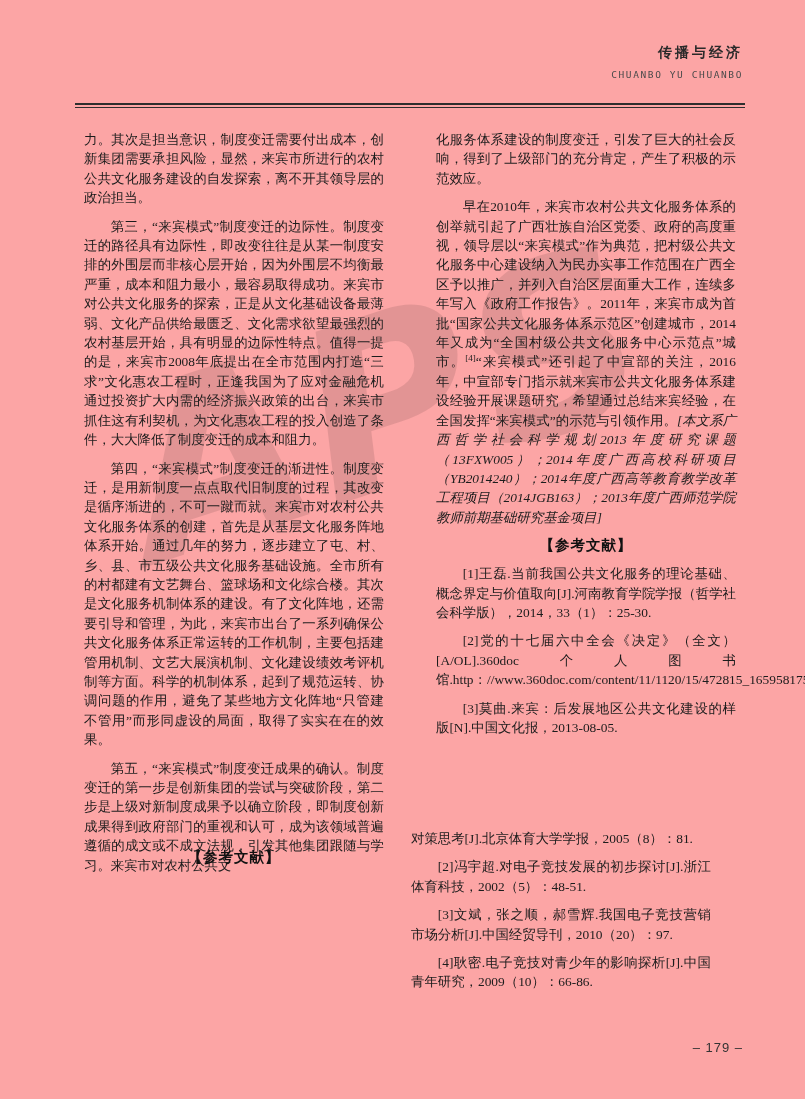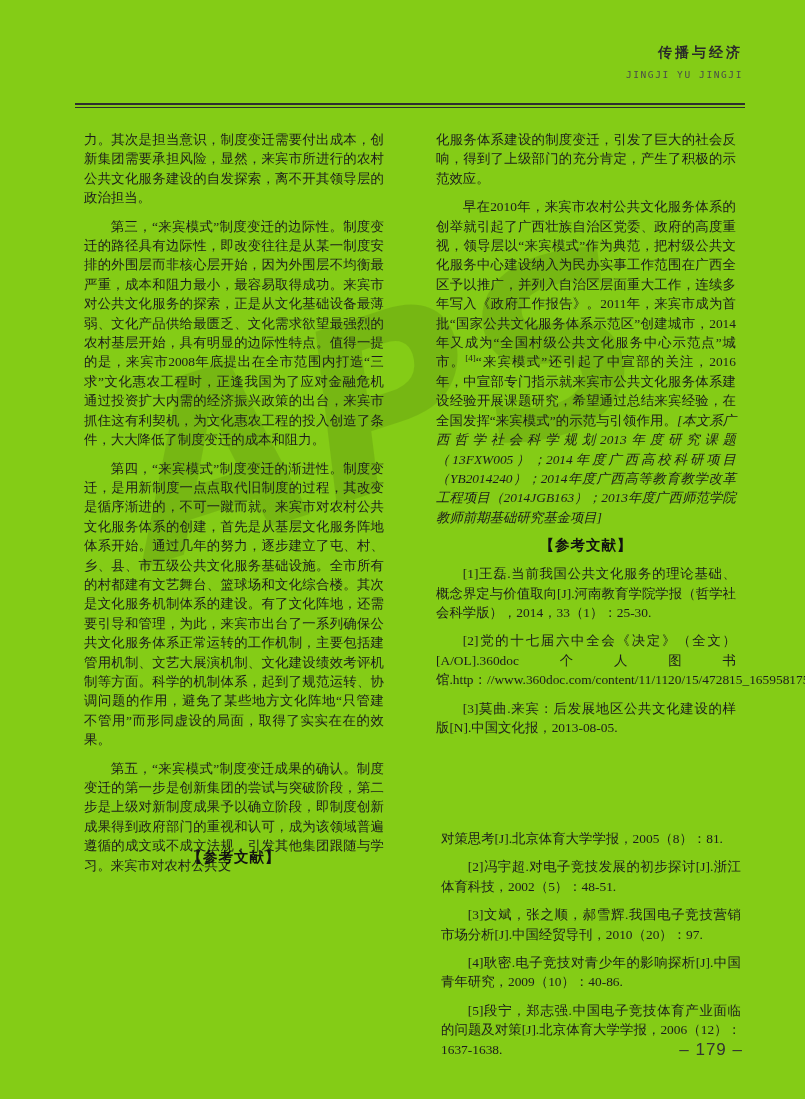--- a/index.html
+++ b/index.html
@@ -1,20 +1,20 @@
 <!DOCTYPE html>
 <html><head>
 <meta charset="utf-8">
 <style>
   html,body { margin:0; padding:0; background:#e8e8e8; }
   .page {
     position:relative;
     width:805px; height:1099px;
     margin:0 auto;
-    background:#84cc16;
+    background:#fca5a5;
     overflow:hidden;
     font-family:"Liberation Serif","DejaVu Serif",serif;
     color:#1c1c1c;
   }
   
   .header { position:absolute; top:44px; right:62px; text-align:right; }
   .header-title {
     font-family:"Liberation Sans","DejaVu Sans",sans-serif;
     font-weight:bold; font-size:14px; letter-spacing:3px; color:#2a2a2a;
   }
@@ -36,49 +36,49 @@
     transform:rotate(-18deg); transform-origin:left center;
     letter-spacing:4px;
     pointer-events:none; user-select:none;
     z-index:1;
   }
   
   .col { position:absolute; width:318px; z-index:2; }
   .col-left-top    { left:75px;  top:121px; }
   .col-right-top   { left:427px; top:121px; }
   .col-left-bottom { left:75px;  top:820px; }
-  .col-right-bottom{ left:432px; top:820px; }
+  .col-right-bottom{ left:402px; top:820px; }
   .col p {
     margin:9px; font-size:13.4px; line-height:19.4px;
     text-align:justify; text-indent:2em;
   }
   .noindent { text-indent:0 !important; }
   .kaiti { font-style:italic; }
   .ref { }
   .ref-header {
     text-align:center; font-weight:bold; font-size:14.5px;
     margin:7px 0 9px 0; letter-spacing:1px; color:#111;
   }
   .ref-header.spaced { margin-top:28px; margin-bottom:14px; }
   sup { font-size:9px; line-height:0; vertical-align:super; }
   
   .page-number {
     position:absolute; right:62px; top:1040px;
     font-family:"Liberation Sans","DejaVu Sans",sans-serif;
-    font-size:17px; letter-spacing:1px; color:#333;
+    font-size:13px; letter-spacing:1px; color:#333;
   }
 </style>
 </head>
 <body>
 
 <div class="page">
 
   <div class="header">
     <div class="header-title">传播与经济</div>
-    <div class="header-pinyin">JINGJI YU JINGJI</div>
+    <div class="header-pinyin">CHUANBO YU CHUANBO</div>
   </div>
 
   <div class="rule"></div>
 
   <div class="watermark">APS</div>
 
   <div class="col col-left-top">
     <p class="noindent">力。其次是担当意识，制度变迁需要付出成本，创新集团需要承担风险，显然，来宾市所进行的农村公共文化服务建设的自发探索，离不开其领导层的政治担当。</p>
     <p>第三，“来宾模式”制度变迁的边际性。制度变迁的路径具有边际性，即改变往往是从某一制度安排的外围层而非核心层开始，因为外围层不均衡最严重，成本和阻力最小，最容易取得成功。来宾市对公共文化服务的探索，正是从文化基础设备最薄弱、文化产品供给最匮乏、文化需求欲望最强烈的农村基层开始，具有明显的边际性特点。值得一提的是，来宾市2008年底提出在全市范围内打造“三求”文化惠农工程时，正逢我国为了应对金融危机通过投资扩大内需的经济振兴政策的出台，来宾市抓住这有利契机，为文化惠农工程的投入创造了条件，大大降低了制度变迁的成本和阻力。</p>
     <p>第四，“来宾模式”制度变迁的渐进性。制度变迁，是用新制度一点点取代旧制度的过程，其改变是循序渐进的，不可一蹴而就。来宾市对农村公共文化服务体系的创建，首先是从基层文化服务阵地体系开始。通过几年的努力，逐步建立了屯、村、乡、县、市五级公共文化服务基础设施。全市所有的村都建有文艺舞台、篮球场和文化综合楼。其次是文化服务机制体系的建设。有了文化阵地，还需要引导和管理，为此，来宾市出台了一系列确保公共文化服务体系正常运转的工作机制，主要包括建管用机制、文艺大展演机制、文化建设绩效考评机制等方面。科学的机制体系，起到了规范运转、协调问题的作用，避免了某些地方文化阵地“只管建不管用”而形同虚设的局面，取得了实实在在的效果。</p>
@@ -97,19 +97,18 @@
   </div>
 
   <div class="col col-left-bottom">
     <div class="ref-header spaced">【参考文献】</div>
   </div>
 
   <div class="col col-right-bottom">
     <p class="ref noindent">对策思考[J].北京体育大学学报，2005（8）：81.</p>
     <p class="ref">[2]冯宇超.对电子竞技发展的初步探讨[J].浙江体育科技，2002（5）：48-51.</p>
     <p class="ref">[3]文斌，张之顺，郝雪辉.我国电子竞技营销市场分析[J].中国经贸导刊，2010（20）：97.</p>
-    <p class="ref">[4]耿密.电子竞技对青少年的影响探析[J].中国青年研究，2009（10）：40-86.</p>
-    <p class="ref">[5]段宁，郑志强.中国电子竞技体育产业面临的问题及对策[J].北京体育大学学报，2006（12）：1637-1638.</p>
+    <p class="ref">[4]耿密.电子竞技对青少年的影响探析[J].中国青年研究，2009（10）：66-86.</p>
   </div>
 
   <div class="page-number">– 179 –</div>
 
 </div>
 
 </body></html>

